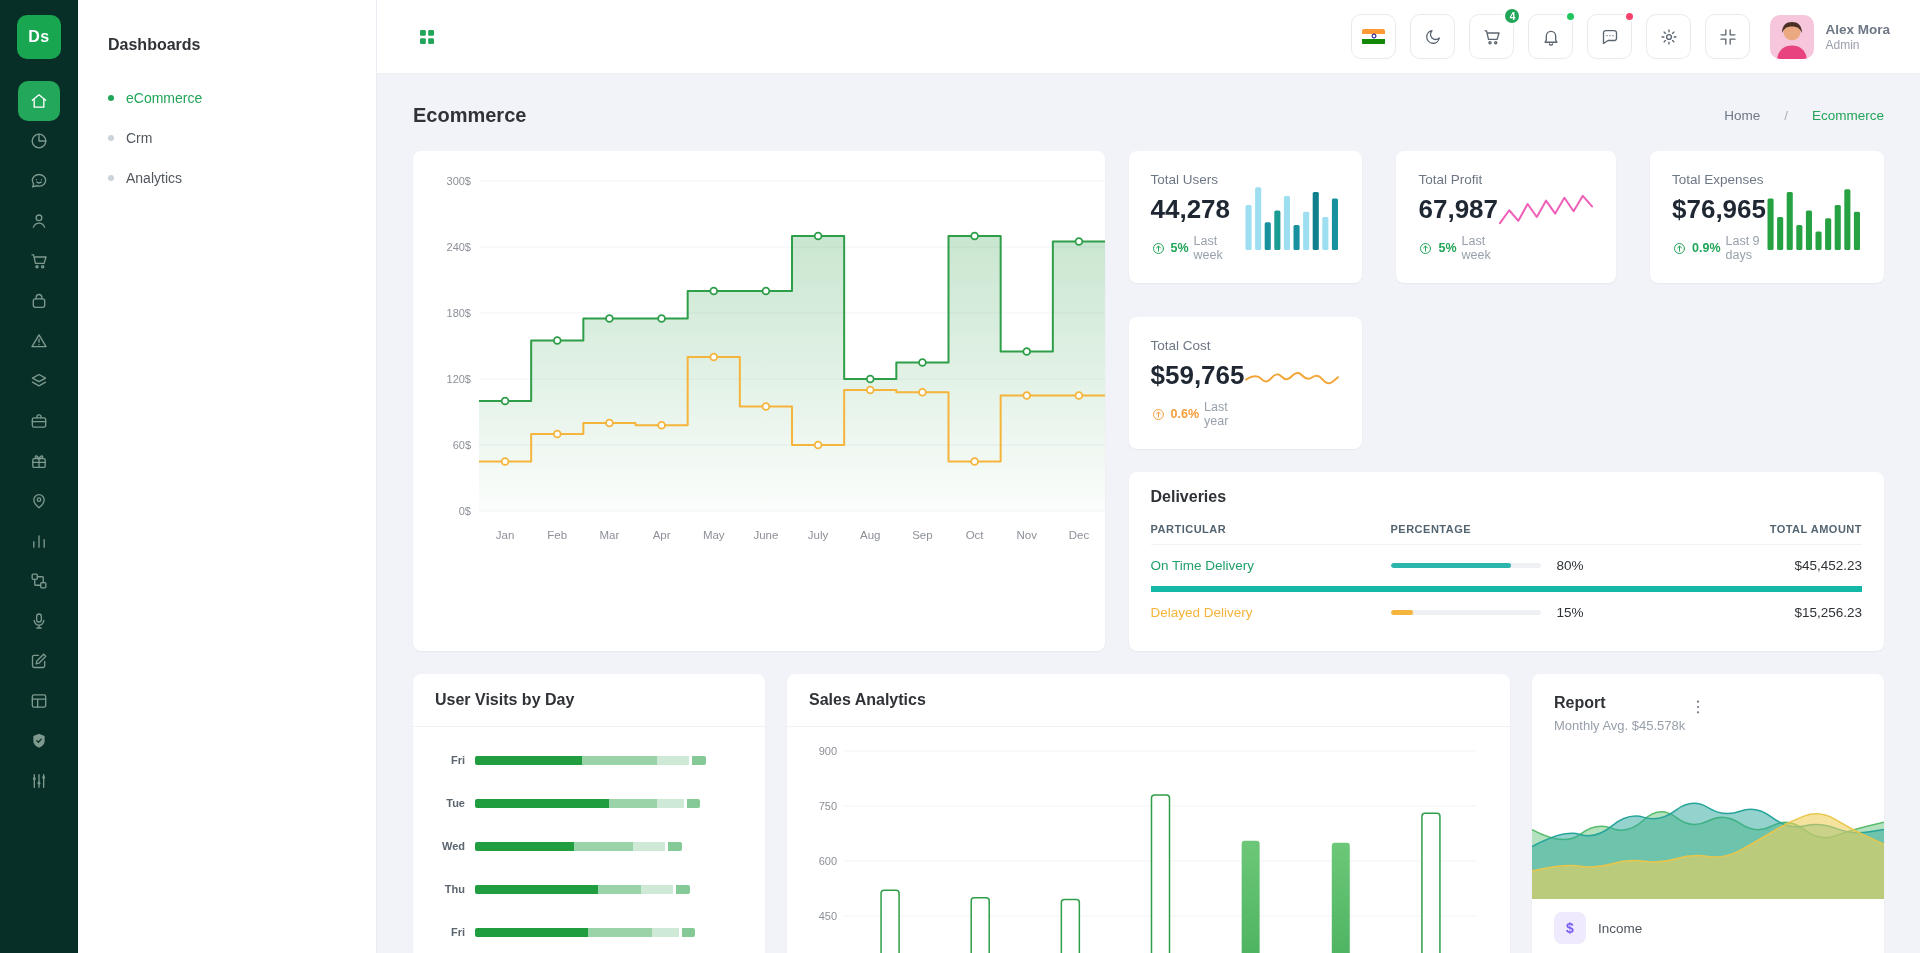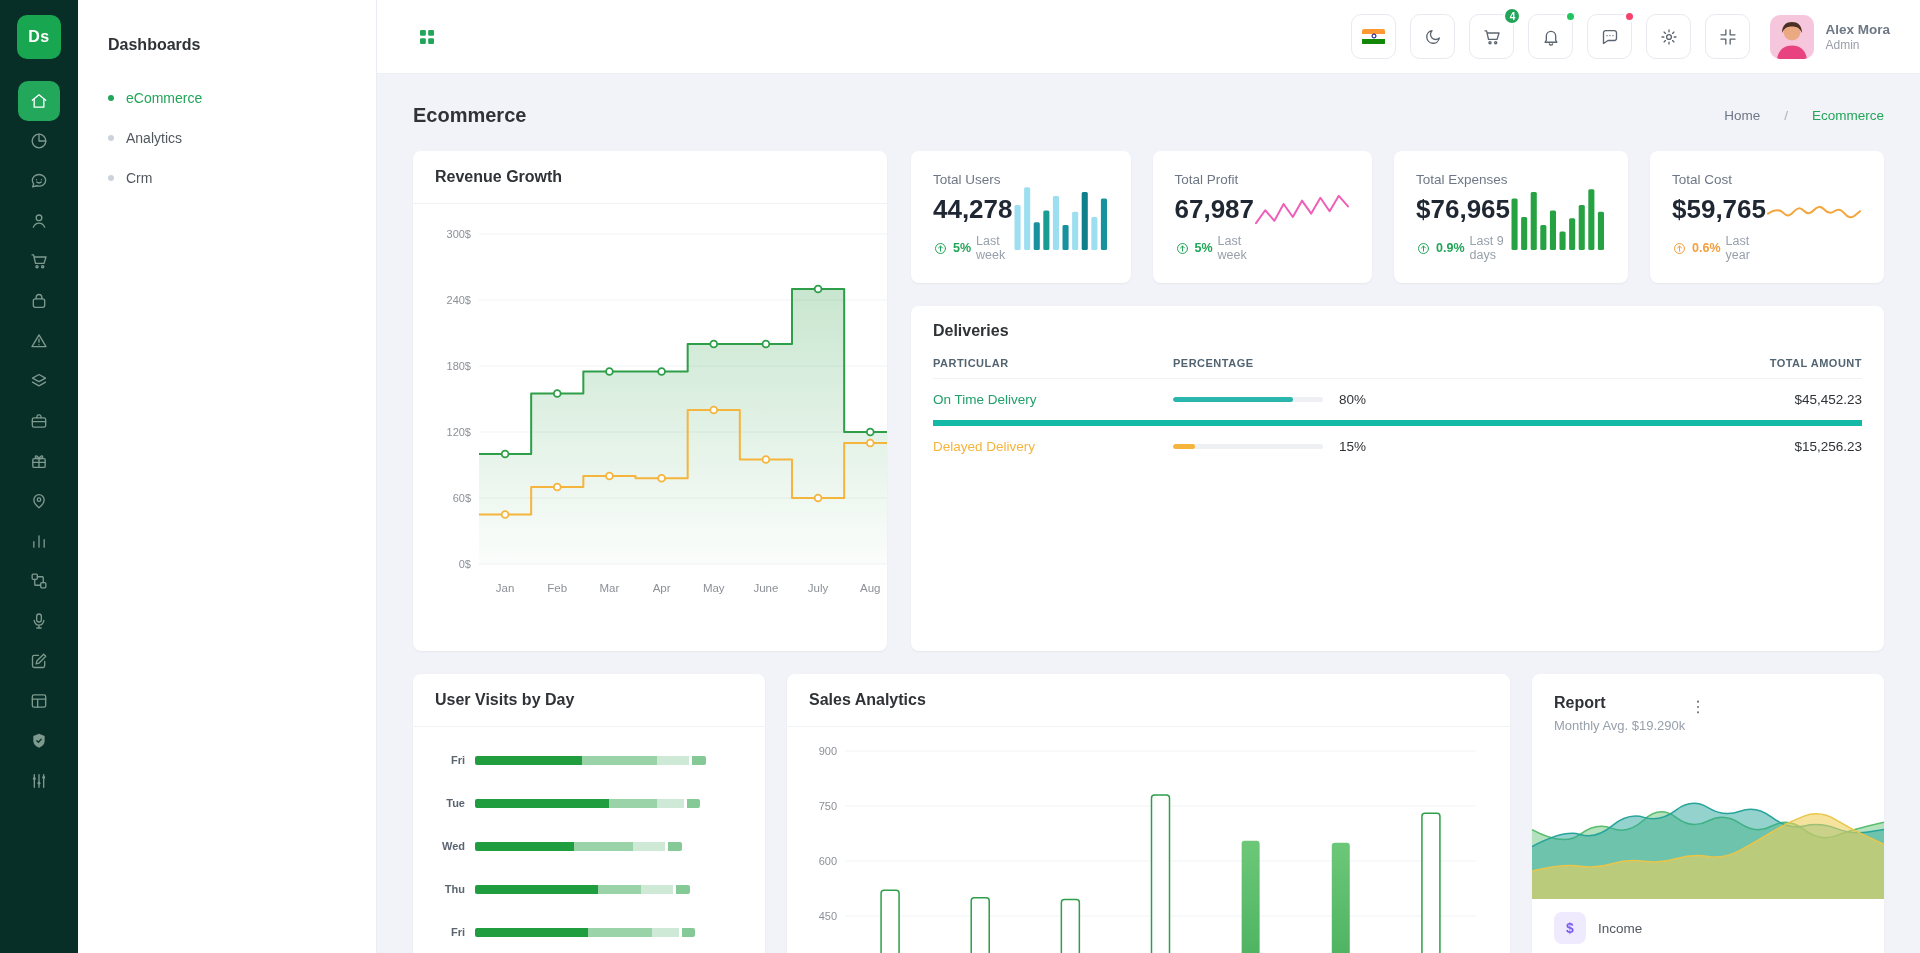--- a/index.html
+++ b/index.html
@@ -57,21 +57,21 @@
   .crumb-current{color:#21a558}
 
   .card{background:#fff;border-radius:8px;box-shadow:0 1px 2px rgba(20,25,38,.05)}
   .card-header{padding:17px 22px;border-bottom:1px solid #f0f2f5;display:flex;justify-content:space-between;align-items:center}
   .card-title{font-size:16px;font-weight:600;color:#2f3337}
 
   .grid-top{display:grid;grid-template-columns:1fr 1fr;gap:24px;margin-bottom:23px;align-items:stretch}
   .revenue-card{height:500px;overflow:hidden}
   .revenue-body{padding:12px 18px 0}
   .right-col{display:flex;flex-direction:column;gap:23px}
-  .stats-grid{display:grid;grid-template-columns:1fr 1fr 1fr 1fr;gap:22px}
+  .stats-grid{display:grid;grid-template-columns:1fr 1fr 1fr;gap:34px}
   .stat-card{height:132px;padding:20px 22px;display:flex;justify-content:space-between;align-items:center}
   .stat-label{font-size:13.5px;color:#6e7785}
   .stat-value{font-size:26px;font-weight:700;color:#1f2733;margin:7px 0 9px}
   .stat-delta{display:flex;align-items:center;gap:5px;font-size:12.5px}
   .delta-note{color:#98a0ab}
   .stat-spark{width:96px;height:66px;flex-shrink:0}
 
   .deliveries{flex:1;padding:16px 22px 6px;display:flex;flex-direction:column;overflow:hidden}
   .d-title{font-size:16px;font-weight:600;color:#2f3337;margin-bottom:8px}
   .d-head{display:grid;grid-template-columns:240px 1fr 160px;font-size:11px;font-weight:700;letter-spacing:.5px;color:#536471;text-transform:uppercase;padding:9px 0;border-bottom:1px solid #f0f2f5}
@@ -228,25 +228,25 @@
 
 <aside class="subnav">
   <h2>Dashboards</h2>
   <ul>
       <li class="nav-item active">
         <span class="bullet"></span>
         <span class="nav-label">eCommerce</span>
       </li>
       <li class="nav-item">
         <span class="bullet"></span>
-        <span class="nav-label">Analytics</span>
+        <span class="nav-label">Crm</span>
       </li>
       <li class="nav-item">
         <span class="bullet"></span>
-        <span class="nav-label">Crm</span>
+        <span class="nav-label">Analytics</span>
       </li>
     </ul>
 </aside>
 
 <div class="main">
 
   <header class="topbar">
     <button class="apps-btn">
         <svg width="20" height="20" viewBox="0 0 24 24" fill="none" stroke="currentColor" stroke-width="1.6" stroke-linecap="round" stroke-linejoin="round">
           <rect x="3.6" y="3.6" width="7" height="7" rx="1.6" fill="currentColor" stroke="none"></rect>
@@ -326,23 +326,20 @@
       <h1 class="page-title">Ecommerce</h1>
       <div class="crumbs">
         <span class="crumb-home">Home</span>
         <span class="crumb-sep">/</span>
         <span class="crumb-current">Ecommerce</span>
       </div>
     </div>
 
     <div class="grid-top">
       <div class="card revenue-card">
-        <div class="card-header">
-          <span class="card-title">Revenue Growth</span>
-        </div>
         <div class="revenue-body">
           <div>
               <svg width="688" height="400">
                 <defs>
                   <linearGradient id="gArea" x1="0" y1="0" x2="0" y2="1">
                     <stop offset="0%" stop-color="#2e9e49" stop-opacity="0.26"></stop>
                     <stop offset="100%" stop-color="#2e9e49" stop-opacity="0.02"></stop>
                   </linearGradient>
                 </defs>
                 <line x1="48" x2="674" y1="348" y2="348" stroke="#f1f3f6" stroke-width="1"></line>
@@ -623,21 +620,21 @@
                 <rect x="616.9285714285714" y="78.33333333333334" width="18" height="267.66666666666663" rx="3" fill="#ffffff" stroke="#2e9e49" stroke-width="1.5"></rect>
               </svg>
             </div>
         </div>
       </div>
 
       <div class="card report-card">
         <div class="report-head">
           <div>
             <div class="card-title">Report</div>
-            <div class="report-sub">Monthly Avg. $19.290k</div>
+            <div class="report-sub">Monthly Avg. $45.578k</div>
           </div>
           <button class="dots-btn">
               <svg width="20" height="20" viewBox="0 0 24 24" fill="none" stroke="currentColor" stroke-width="1.6" stroke-linecap="round" stroke-linejoin="round">
                 <circle cx="12" cy="5.6" r="1.3" fill="currentColor" stroke="none"></circle>
                 <circle cx="12" cy="12" r="1.3" fill="currentColor" stroke="none"></circle>
                 <circle cx="12" cy="18.4" r="1.3" fill="currentColor" stroke="none"></circle>
               </svg>
             </button>
         </div>
         <div class="report-chart">

